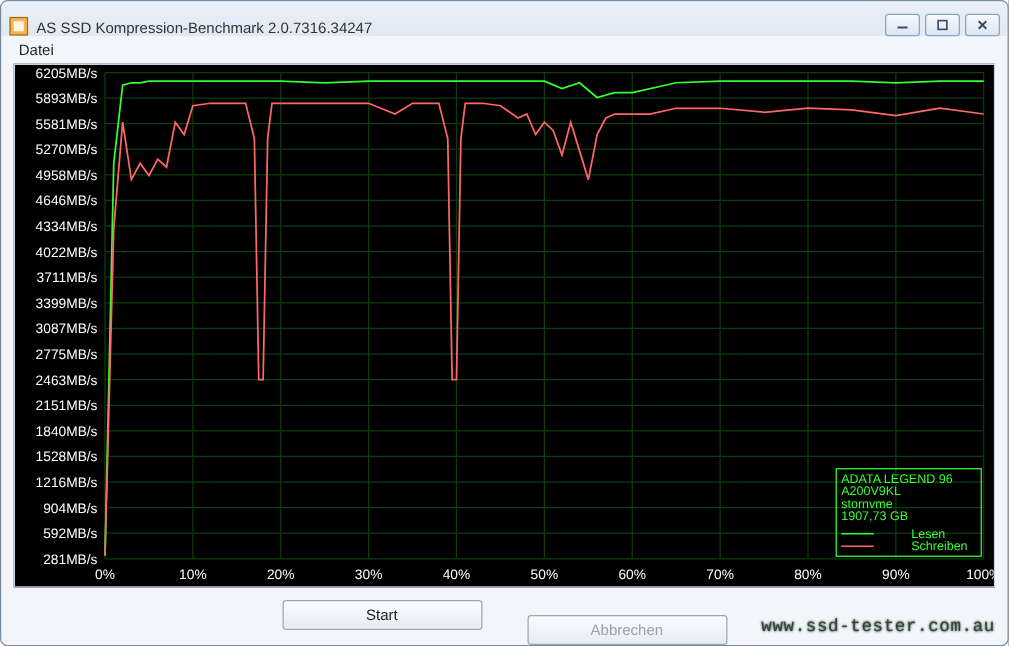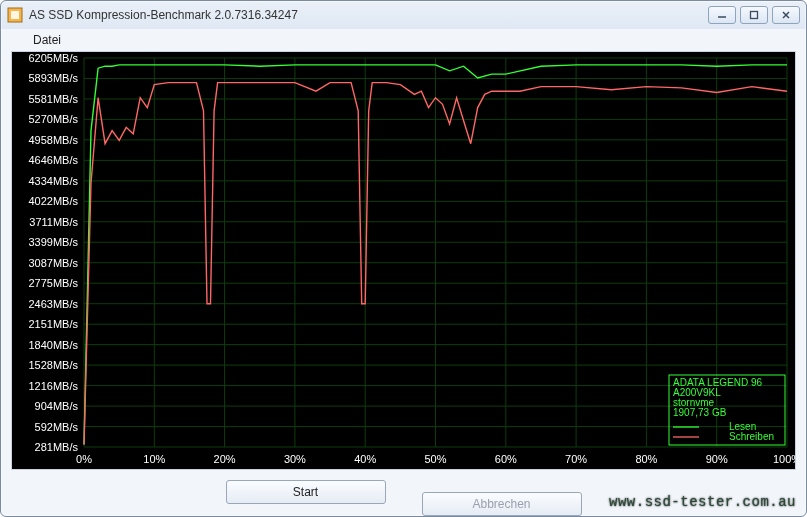--- a/index.html
+++ b/index.html
@@ -19,42 +19,42 @@
     border-radius: 6px;
     background: linear-gradient(#eaf0f8, #dfe8f4 28px, #f2f5fa 28px);
     position: relative;
     display: flex;
     flex-direction: column;
     box-shadow: inset 0 0 0 1px #ffffff80;
   }
   .titlebar {
     height: 28px;
     display: flex;
-    align-items: center;
+    align-items: flex-end;
     padding: 0 6px;
     gap: 6px;
     font-size: 12px;
     color: #333;
   }
   .titlebar .icon {
     width: 16px; height: 16px;
     display: inline-flex; align-items: center; justify-content: center;
   }
   .titlebar .title { flex: 1; white-space: nowrap; overflow: hidden; }
   .winbtns { display: flex; gap: 4px; }
   .winbtn {
     width: 28px; height: 18px;
     border: 1px solid #8fa3bd; border-radius: 3px;
     background: linear-gradient(#f6f9fd,#dbe6f3);
     display: flex; align-items: center; justify-content: center;
     font-size: 10px; color: #3a4a5f;
   }
   .menubar {
     height: 22px;
-    padding: 0 24px;
+    padding: 0 6px;
     display: flex; align-items: center;
     font-size: 12px;
     color: #222;
   }
   .menubar .menuitem { padding: 2px 8px; }
   .chart-wrap {
     flex: 1;
     margin: 0 10px 8px 10px;
     border: 1px solid #c8d2e0;
     background: #000;

